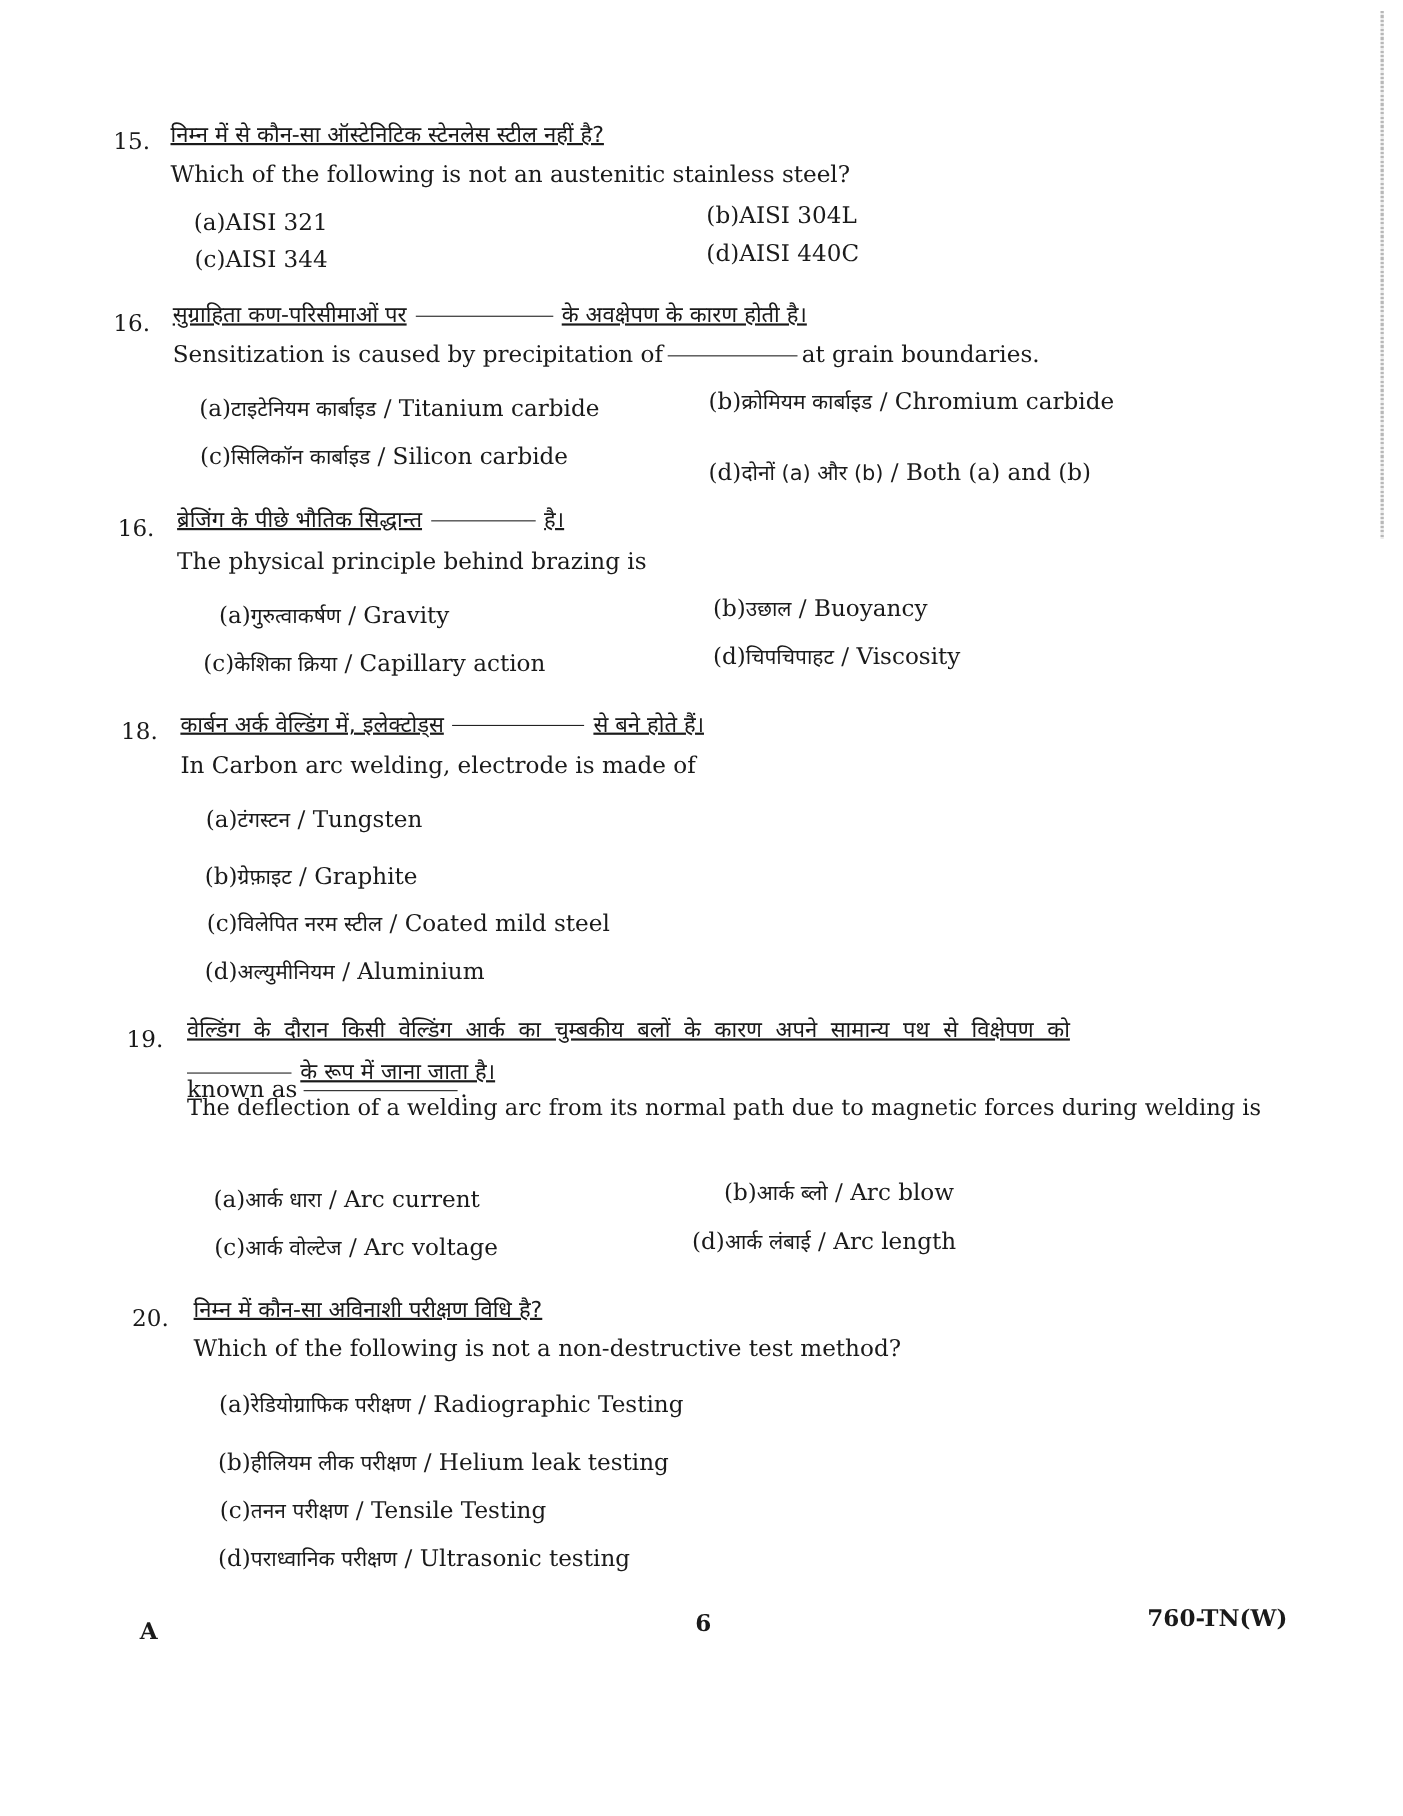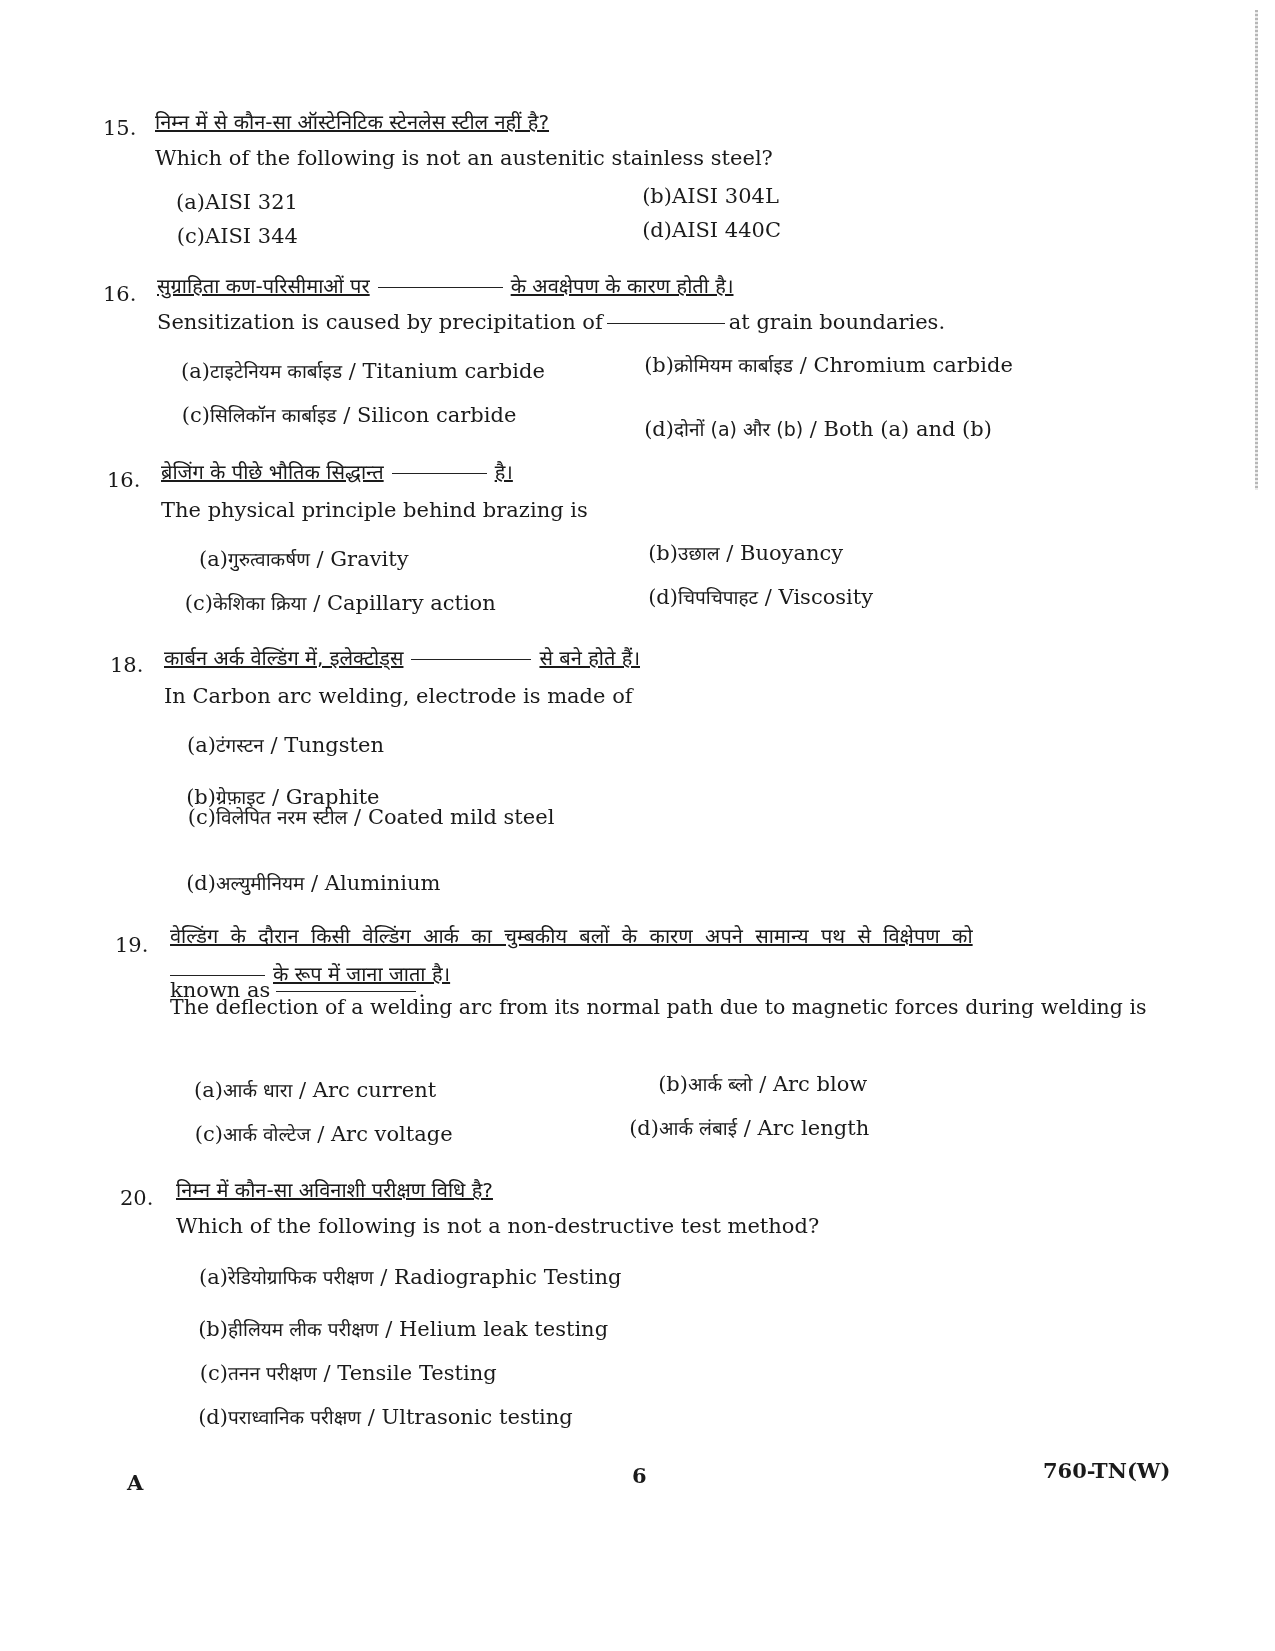--- a/index.html
+++ b/index.html
@@ -61,21 +61,21 @@
   </div>
 
   <div class="q">
     <span class="qnum" style="left:110px;top:653px">18.</span>
     <div class="hi" style="left:164px;top:644px">
       <span>कार्बन अर्क वेल्डिंग में, इलेक्टोड्स</span><span class="blank" style="width:120px"></span><span>से बने होते हैं।</span>
     </div>
     <span class="en" style="left:164px;top:684px">In Carbon arc welding, electrode is made of</span>
     <div class="opt" style="left:166px;top:732px"><span class="lbl">(a)</span><span class="txt-hi">टंगस्टन</span><span> / </span><span>Tungsten</span></div>
     <div class="opt" style="left:166px;top:784px"><span class="lbl">(b)</span><span class="txt-hi">ग्रेफ़ाइट</span><span> / </span><span>Graphite</span></div>
-    <div class="opt" style="left:166px;top:804px"><span class="lbl">(c)</span><span class="txt-hi">विलेपित नरम स्टील</span><span> / </span><span>Coated mild steel</span></div>
+    <div class="opt" style="left:166px;top:826px"><span class="lbl">(c)</span><span class="txt-hi">विलेपित नरम स्टील</span><span> / </span><span>Coated mild steel</span></div>
     <div class="opt" style="left:166px;top:870px"><span class="lbl">(d)</span><span class="txt-hi">अल्युमीनियम</span><span> / </span><span>Aluminium</span></div>
   </div>
 
   <div class="q">
     <span class="qnum" style="left:115px;top:933px">19.</span>
     <span class="hi" style="left:170px;top:922px;word-spacing:6px">वेल्डिंग के दौरान किसी वेल्डिंग आर्क का चुम्बकीय बलों के कारण अपने सामान्य पथ से विक्षेपण  को</span>
     <div class="hi" style="left:170px;top:960px">
       <span class="blank" style="width:95px;margin-left:0"></span><span>के रूप में जाना जाता है।</span>
     </div>
     <span class="en" style="left:170px;top:995px;font-size:20.5px">The deflection of a welding arc from its normal path due to magnetic forces during welding is</span>

